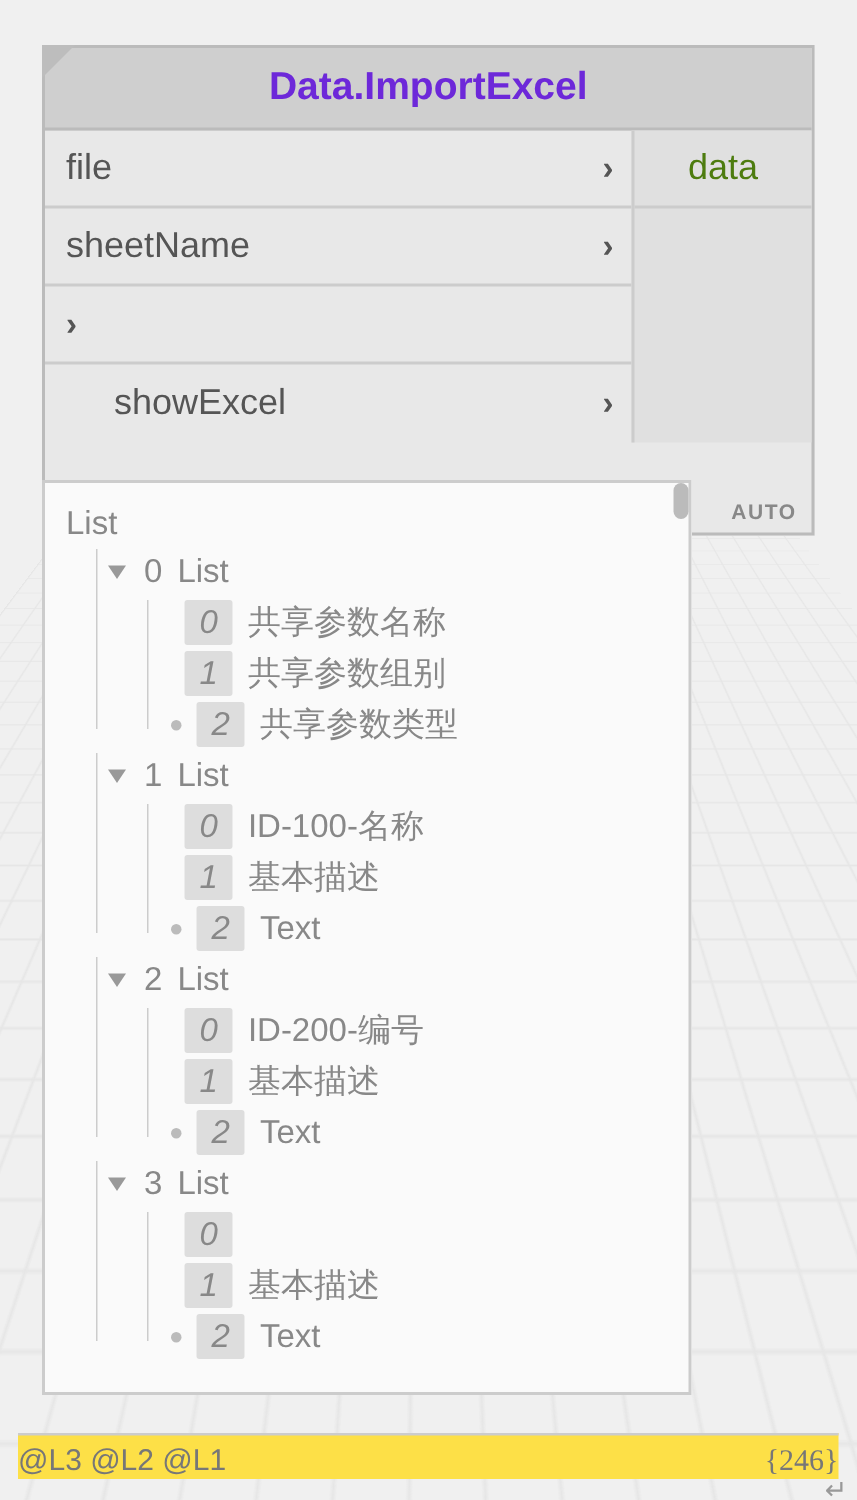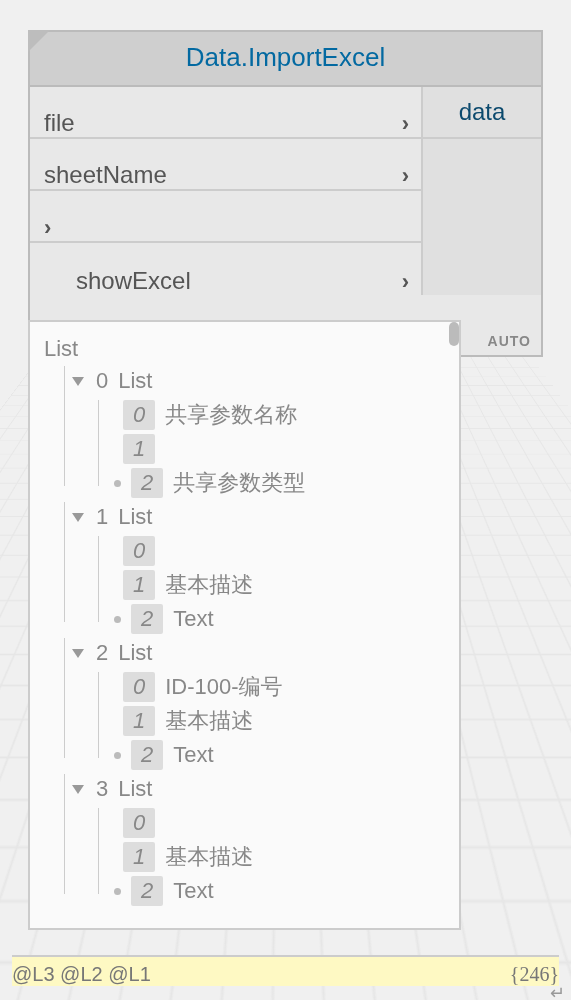--- a/index.html
+++ b/index.html
@@ -34,45 +34,45 @@
 .node-corner {
   position: absolute;
   top: -2px; left: -2px;
   width: 22px; height: 22px;
   background: #bdbdbd;
   clip-path: polygon(0 0, 100% 0, 0 100%);
 }
 .node-title {
   background: #cfcfcf;
   text-align: center;
-  font-weight: 400;
+  font-weight: 700;
   font-size: 26px;
   padding: 10px 4px 12px;
-  color: #0369a1;
+  color: #6d28d9;
   border-bottom: 2px solid #bbb;
 }
 .node-body { display: flex; }
 .inputs { flex: 1; }
 .outputs { width: 120px; background: #e0e0e0; border-left: 2px solid #ccc; }
 .port-row {
-  display: flex; align-items: flex-end;
+  display: flex; align-items: center;
   height: 52px;
   font-size: 24px;
   padding: 0 12px 0 14px;
   border-bottom: 2px solid #ccc;
   color: #555;
 }
 .inputs .port-row:last-child { border-bottom: none; margin-left: 32px; }
 .port-label { flex: 1; }
 .chev { font-weight: bold; font-size: 22px; color: #555; }
 .out-row {
   height: 52px;
   display: flex; align-items: center; justify-content: center;
   font-size: 24px;
-  color: #0c4a6e;
+  color: #4d7c0f;
   border-bottom: 2px solid #ccc;
 }
 .node-footer { text-align: right; padding: 6px 10px 6px; font-size: 14px; font-weight: 600; color: #888; letter-spacing: 1px; margin-top: 32px; }
 
 .preview {
   position: absolute;
   top: 320px;
   left: 28px;
   width: 433px;
   height: 610px;
@@ -131,21 +131,21 @@
   position: absolute;
   left: 12px; right: 12px;
   bottom: 14px;
   display: flex;
   justify-content: space-between;
   align-items: center;
   font-size: 20px;
   color: #777;
   border-top: 2px solid #ccc;
   padding-top: 6px;
-  background: #fef9c3;
+  background: #fde047;
 }
 .count { font-family: Georgia, serif; }
 .return-icon {
   position: absolute;
   right: 6px;
   bottom: -4px;
   font-size: 18px;
   color: #999;
 }
 </style>
@@ -197,38 +197,40 @@
           </div>
           <div class="sub">
             <div class="row">
               <span class="spacer"></span>
               <span class="idx">0</span>
               <span>共享参数名称</span>
             </div>
             <div class="row">
               <span class="spacer"></span>
               <span class="idx">1</span>
+              <span>共享参数组别</span>
             </div>
             <div class="row">
               <span class="dot"></span>
               <span class="idx">2</span>
               <span>共享参数类型</span>
             </div>
           </div>
         </div>
         <div class="sub">
           <div class="row">
             <span class="tw"></span>
             <span>1</span> 
             <span>List</span>
           </div>
           <div class="sub">
             <div class="row">
               <span class="spacer"></span>
               <span class="idx">0</span>
+              <span>ID-100-名称</span>
             </div>
             <div class="row">
               <span class="spacer"></span>
               <span class="idx">1</span>
               <span>基本描述</span>
             </div>
             <div class="row">
               <span class="dot"></span>
               <span class="idx">2</span>
               <span>Text</span>
@@ -238,21 +240,21 @@
         <div class="sub">
           <div class="row">
             <span class="tw"></span>
             <span>2</span> 
             <span>List</span>
           </div>
           <div class="sub">
             <div class="row">
               <span class="spacer"></span>
               <span class="idx">0</span>
-              <span>ID-100-编号</span>
+              <span>ID-200-编号</span>
             </div>
             <div class="row">
               <span class="spacer"></span>
               <span class="idx">1</span>
               <span>基本描述</span>
             </div>
             <div class="row">
               <span class="dot"></span>
               <span class="idx">2</span>
               <span>Text</span>

